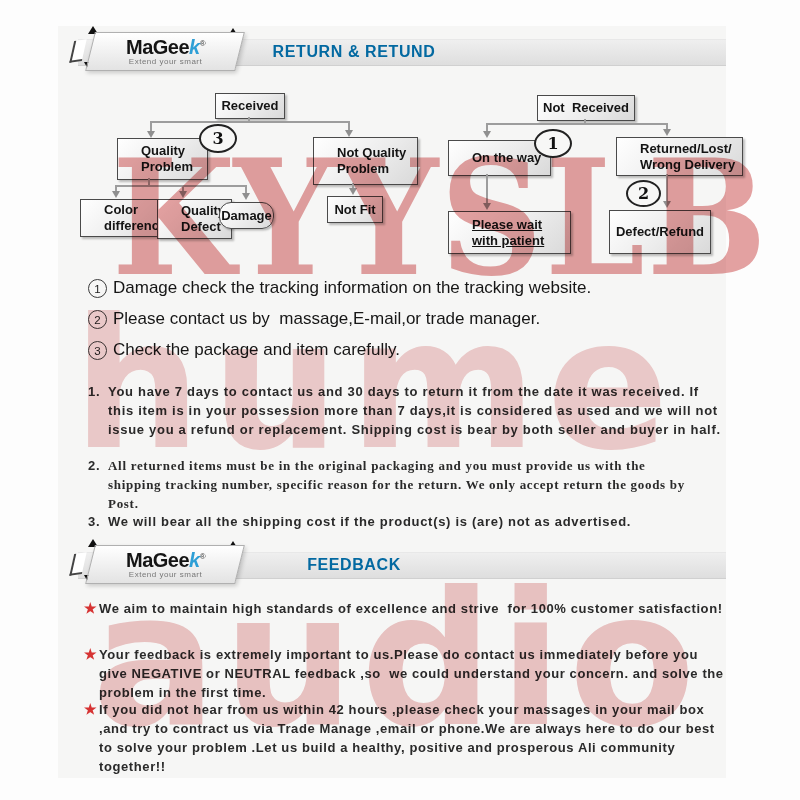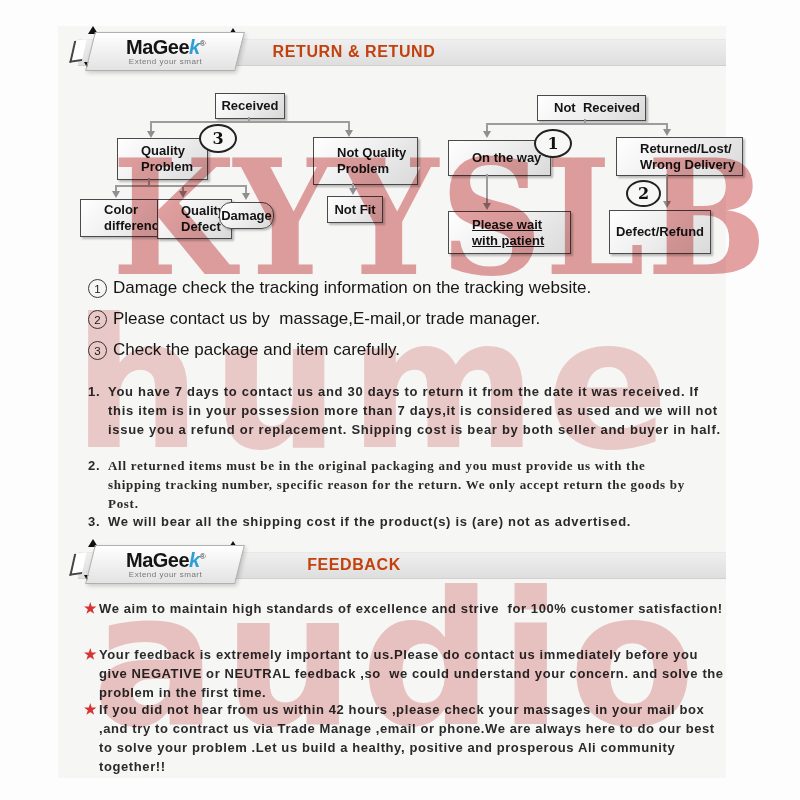--- a/index.html
+++ b/index.html
@@ -5,21 +5,21 @@
   html,body{margin:0;padding:0;background:#ffffff;}
   .stage{position:relative;width:800px;height:800px;overflow:hidden;
          font-family:"Liberation Sans",sans-serif;background:#fdfdfd;}
   .panel{position:absolute;left:58px;top:26px;width:668px;height:752px;background:#f6f6f5;}
 
   
   .strip{position:absolute;left:78px;width:648px;height:25px;
          background:linear-gradient(180deg,#efefef,#dedede);
          border-top:1px solid #e8e8e8;border-bottom:1px solid #d0d0d0;}
   .strip-title{position:absolute;left:78px;width:552px;text-align:center;
-         font-size:16px;font-weight:600;letter-spacing:.6px;color:#c2410c;line-height:25px;}
+         font-size:16px;font-weight:600;letter-spacing:.6px;color:#0369a1;line-height:25px;}
 
   
   .plate{position:absolute;left:90px;width:148px;height:37px;transform:skewX(-14deg);
          background:linear-gradient(180deg,#ffffff,#e3e3e3);
          border:1px solid #b0b0b0;box-shadow:2px 2px 4px rgba(0,0,0,.18);}
   .plate-inner{transform:skewX(14deg);text-align:center;padding-top:1px;}
   .brand-name{font-size:20px;font-weight:bold;color:#141414;letter-spacing:-.5px;line-height:20px;}
   .brand-k{color:#2e9fd6;font-style:italic;}
   .brand-reg{font-size:8px;vertical-align:super;color:#333;font-weight:normal;}
   .brand-tag{font-size:8px;color:#777;letter-spacing:.5px;line-height:9px;}
@@ -95,21 +95,21 @@
 Problem</div>
   <div class="box al" style="left:313px;top:137px;width:80px;height:46px;">Not Quality
 Problem</div>
   <div class="box al" style="left:80px;top:199px;width:72px;height:36px;">Color
 difference</div>
   <div class="box al" style="left:157px;top:199px;width:50px;height:38px;">Quality
 Defect</div>
   <div class="box ctr" style="left:219px;top:202px;width:53px;height:25px;border-radius:12px;">Damage</div>
   <div class="box ctr" style="left:327px;top:196px;width:54px;height:25px;">Not Fit</div>
 
-  <div class="box ctr" style="left:537px;top:95px;width:96px;height:24px;padding-left:11px;">Not  Received</div>
+  <div class="box ctr" style="left:537px;top:95px;width:96px;height:24px;">Not  Received</div>
   <div class="box al" style="left:448px;top:140px;width:78px;height:34px;">On the way</div>
   <div class="box al" style="left:616px;top:137px;width:102px;height:37px;">Returned/Lost/
 Wrong Delivery</div>
   <div class="box al" style="left:448px;top:211px;width:98px;height:41px;text-decoration:underline;">Please wait
 with patient</div>
   <div class="box ctr" style="left:609px;top:210px;width:100px;height:42px;">Defect/Refund</div>
 
   <div class="ellipse" style="left:199px;top:124px;width:34px;height:25px;">3</div>
   <div class="ellipse" style="left:534px;top:129px;width:34px;height:25px;">1</div>
   <div class="ellipse" style="left:626px;top:180px;width:31px;height:23px;">2</div>

